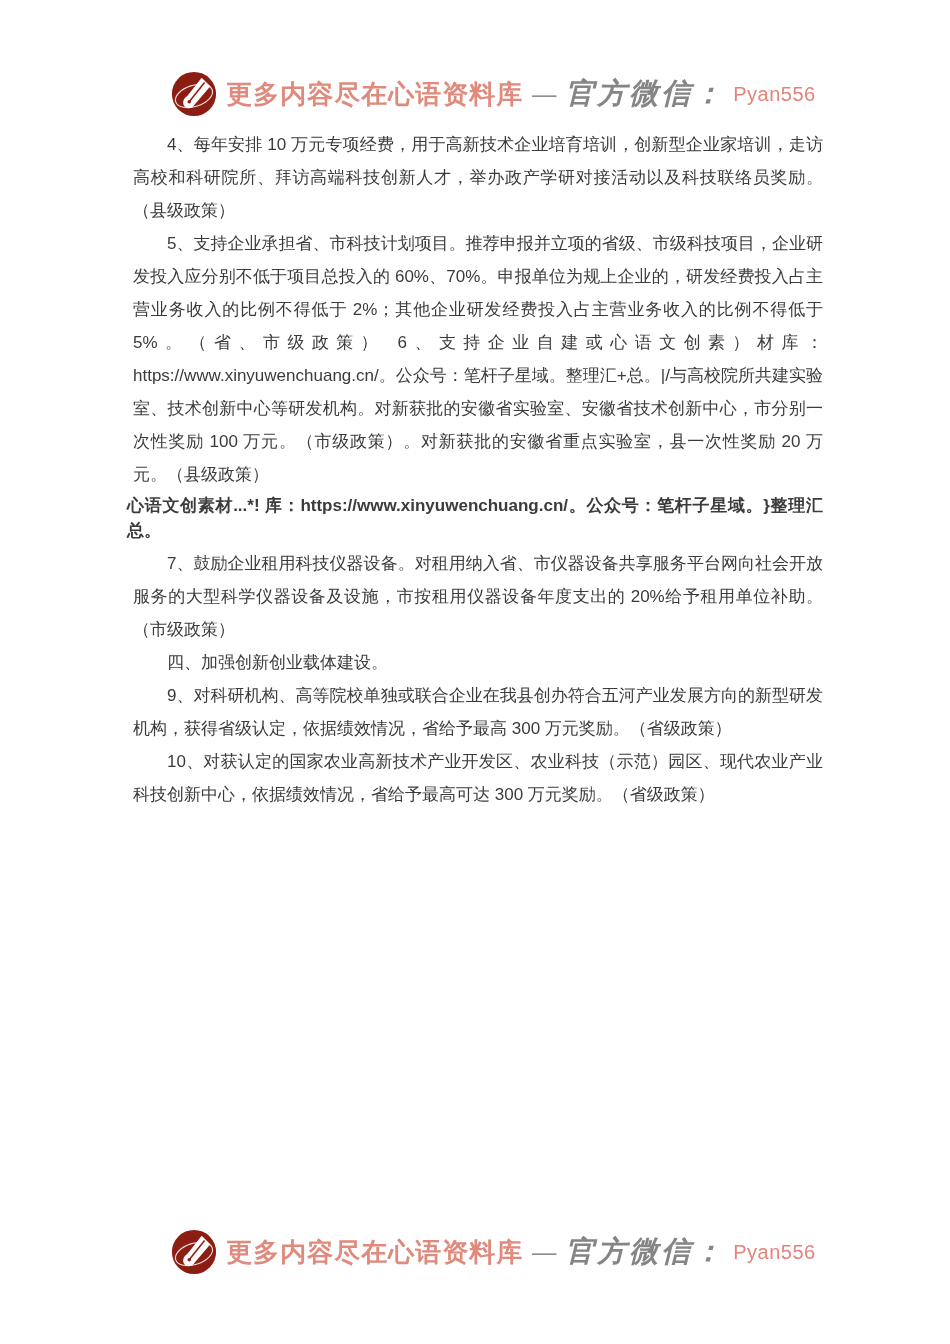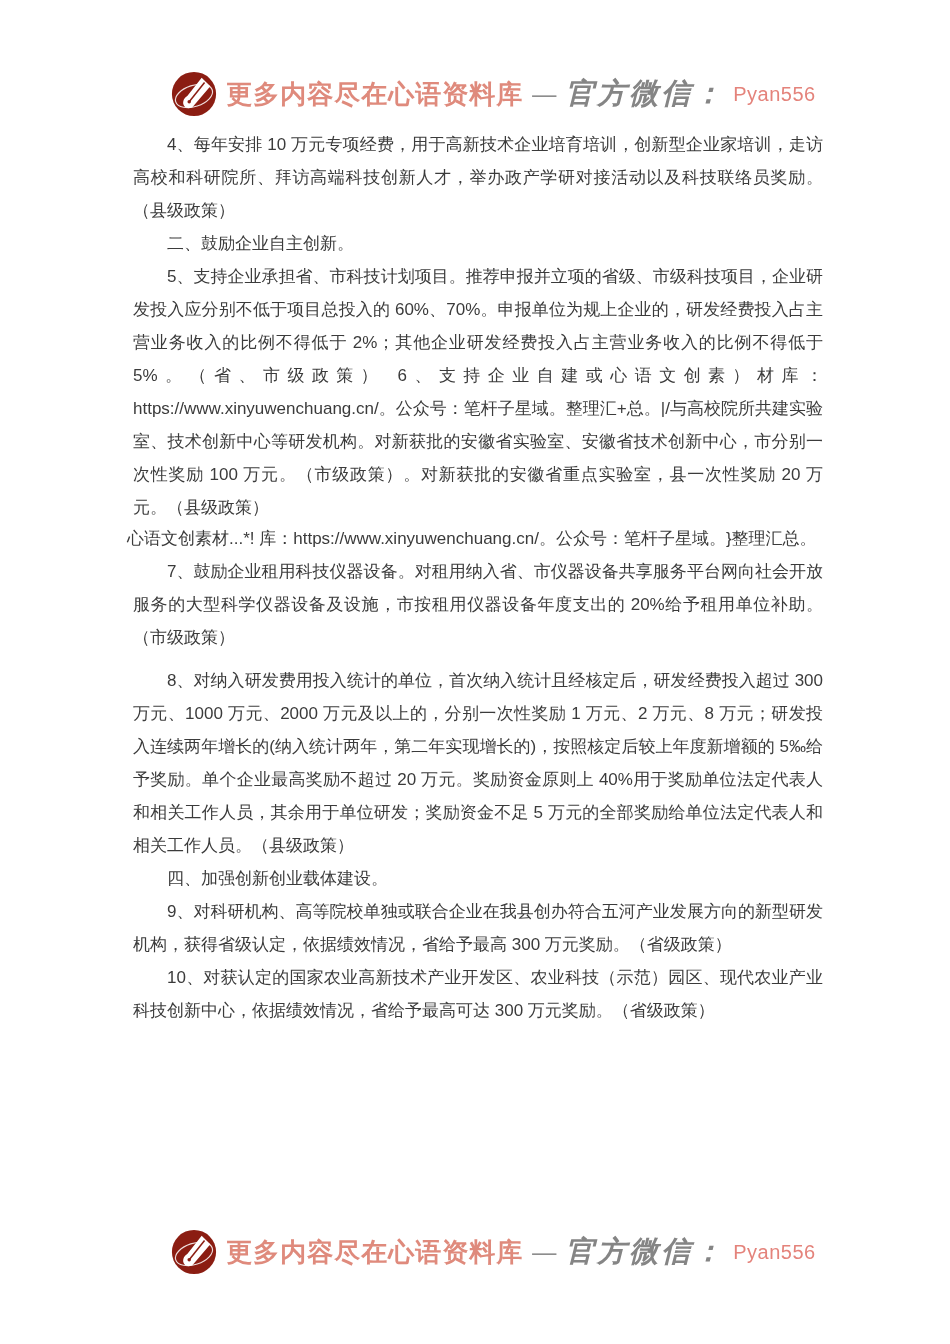--- a/index.html
+++ b/index.html
@@ -72,20 +72,21 @@
 
   .p-normal {
     text-indent: 2em;
     line-height: 33px;
   }
   .p-tight-flush {
     text-indent: 0;
     line-height: 25px;
     margin-left: -6px !important;
     margin-top: 2px !important;
+    font-weight: bold;
   }
   .p-tight-indent {
     text-indent: 2em;
     line-height: 26px;
     margin-top: 6px !important;
   }
   .m-top-sm { margin-top: 4px !important; }
   .m-top-md { margin-top: 10px !important; }
 </style>
 </head>
@@ -100,25 +101,23 @@
     <circle cx="20" cy="33" r="1.8" fill="#8b1d12"></circle>
   </svg>
   <span class="wm-library">更多内容尽在心语资料库</span>
     <span class="wm-sep">—</span>
     <span class="wm-wechat">官方微信：</span>
   <span class="wm-account">Pyan556</span>
 </div>
 
 <div class="content">
   <p class="p-normal">4、每年安排 10 万元专项经费，用于高新技术企业培育培训，创新型企业家培训，走访高校和科研院所、拜访高端科技创新人才，举办政产学研对接活动以及科技联络员奖励。（县级政策）</p>
-  <p class="p-normal">二、鼓励企业自主创新。</p>
   <p class="p-normal">5、支持企业承担省、市科技计划项目。推荐申报并立项的省级、市级科技项目，企业研发投入应分别不低于项目总投入的 60%、70%。申报单位为规上企业的，研发经费投入占主营业务收入的比例不得低于 2%；其他企业研发经费投入占主营业务收入的比例不得低于 5%。（省、市级政策） 6、支持企业自建或心语文创素）材库：https://www.xinyuwenchuang.cn/。公众号：笔杆子星域。整理汇+总。|/与高校院所共建实验室、技术创新中心等研发机构。对新获批的安徽省实验室、安徽省技术创新中心，市分别一次性奖励 100 万元。（市级政策）。对新获批的安徽省重点实验室，县一次性奖励 20 万元。（县级政策）</p>
   <p class="p-tight-flush">心语文创素材...*! 库：https://www.xinyuwenchuang.cn/。公众号：笔杆子星域。}整理汇总。</p>
   <p class="p-normal m-top-sm">7、鼓励企业租用科技仪器设备。对租用纳入省、市仪器设备共享服务平台网向社会开放服务的大型科学仪器设备及设施，市按租用仪器设备年度支出的 20%给予租用单位补助。（市级政策）</p>
-  <p class="p-normal m-top-md">8、对纳入研发费用投入统计的单位，首次纳入统计且经核定后，研发经费投入超过 300 万元、1000 万元、2000 万元及以上的，分别一次性奖励 1 万元、2 万元、8 万元；研发投入连续两年增长的(纳入统计两年，第二年实现增长的)，按照核定后较上年度新增额的 5‰给予奖励。单个企业最高奖励不超过 20 万元。奖励资金原则上 40%用于奖励单位法定代表人和相关工作人员，其余用于单位研发；奖励资金不足 5 万元的全部奖励给单位法定代表人和相关工作人员。（县级政策）</p>
   <p class="p-normal">四、加强创新创业载体建设。</p>
   <p class="p-normal">9、对科研机构、高等院校单独或联合企业在我县创办符合五河产业发展方向的新型研发机构，获得省级认定，依据绩效情况，省给予最高 300 万元奖励。（省级政策）</p>
   <p class="p-normal">10、对获认定的国家农业高新技术产业开发区、农业科技（示范）园区、现代农业产业科技创新中心，依据绩效情况，省给予最高可达 300 万元奖励。（省级政策）</p>
 </div>
 
 <div class="watermark wm-bottom">
   <svg class="logo" viewBox="0 0 50 50" xmlns="http://www.w3.org/2000/svg">
     <circle cx="25" cy="25" r="23" fill="#8b1d12"></circle>
     <ellipse cx="25" cy="27" rx="20" ry="11" fill="none" stroke="#ffffff" stroke-width="1.2" opacity="0.85" transform="rotate(-18 25 27)"></ellipse>
     <path d="M33 8 L42 17 L24 38 C21 41 15 40 14 36 C13 32 15 29 18 27 Z" fill="#ffffff"></path>

